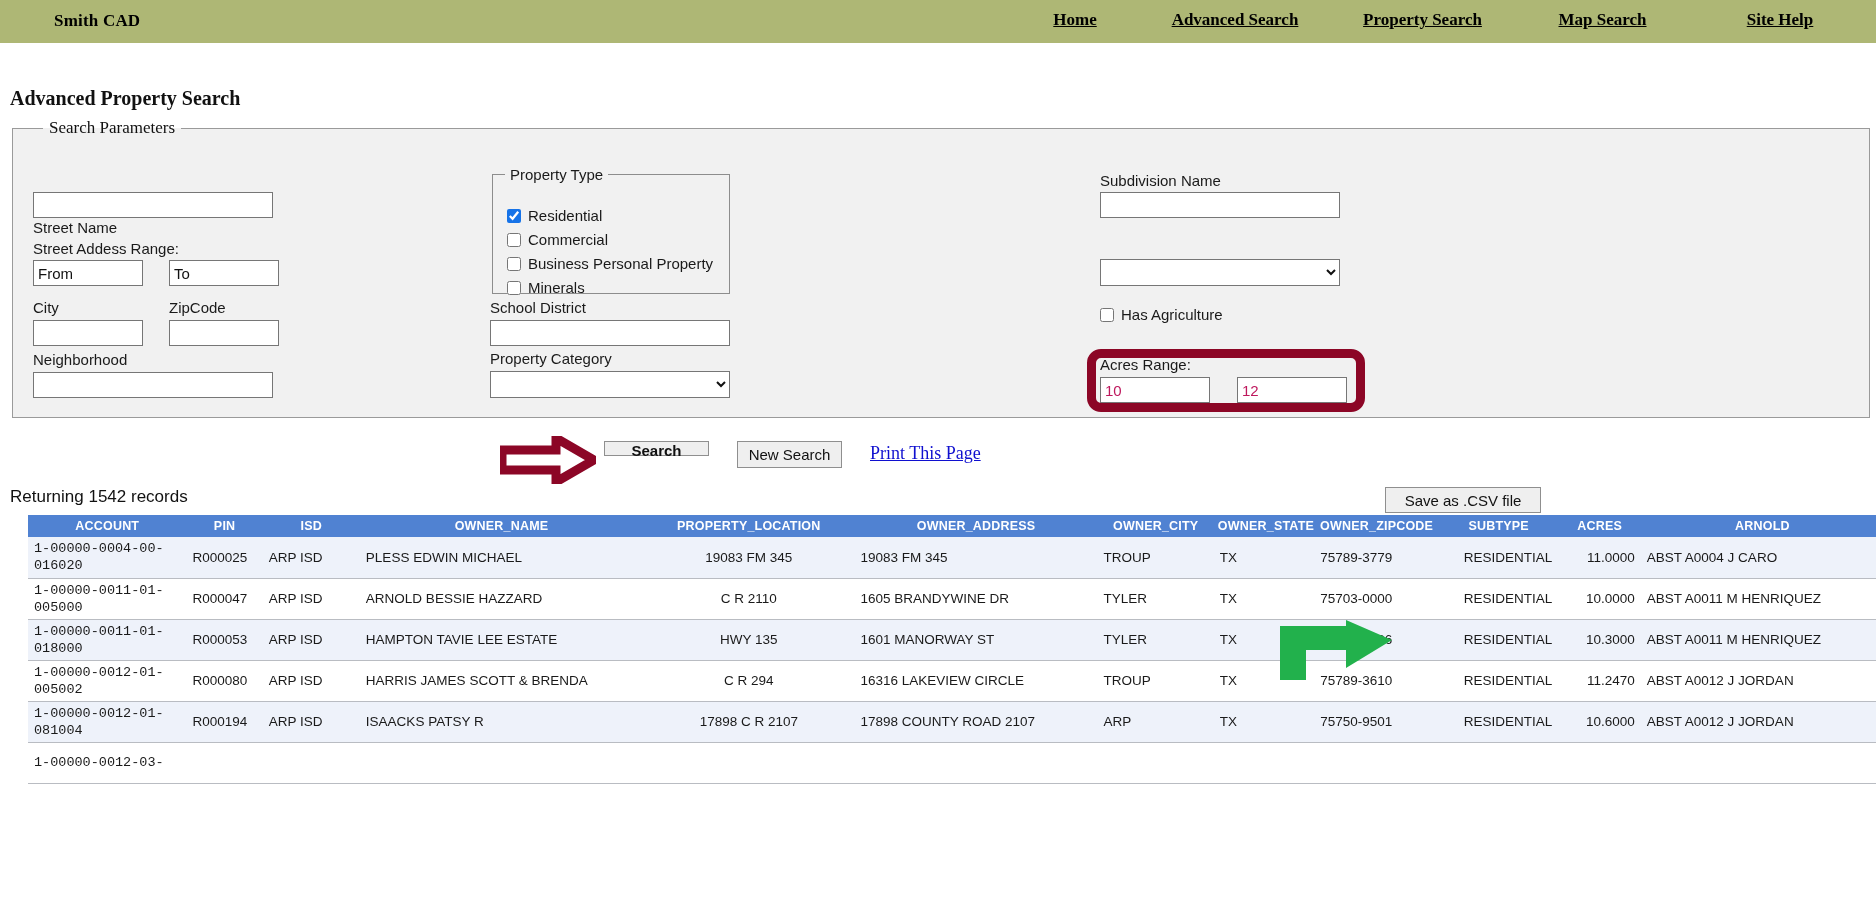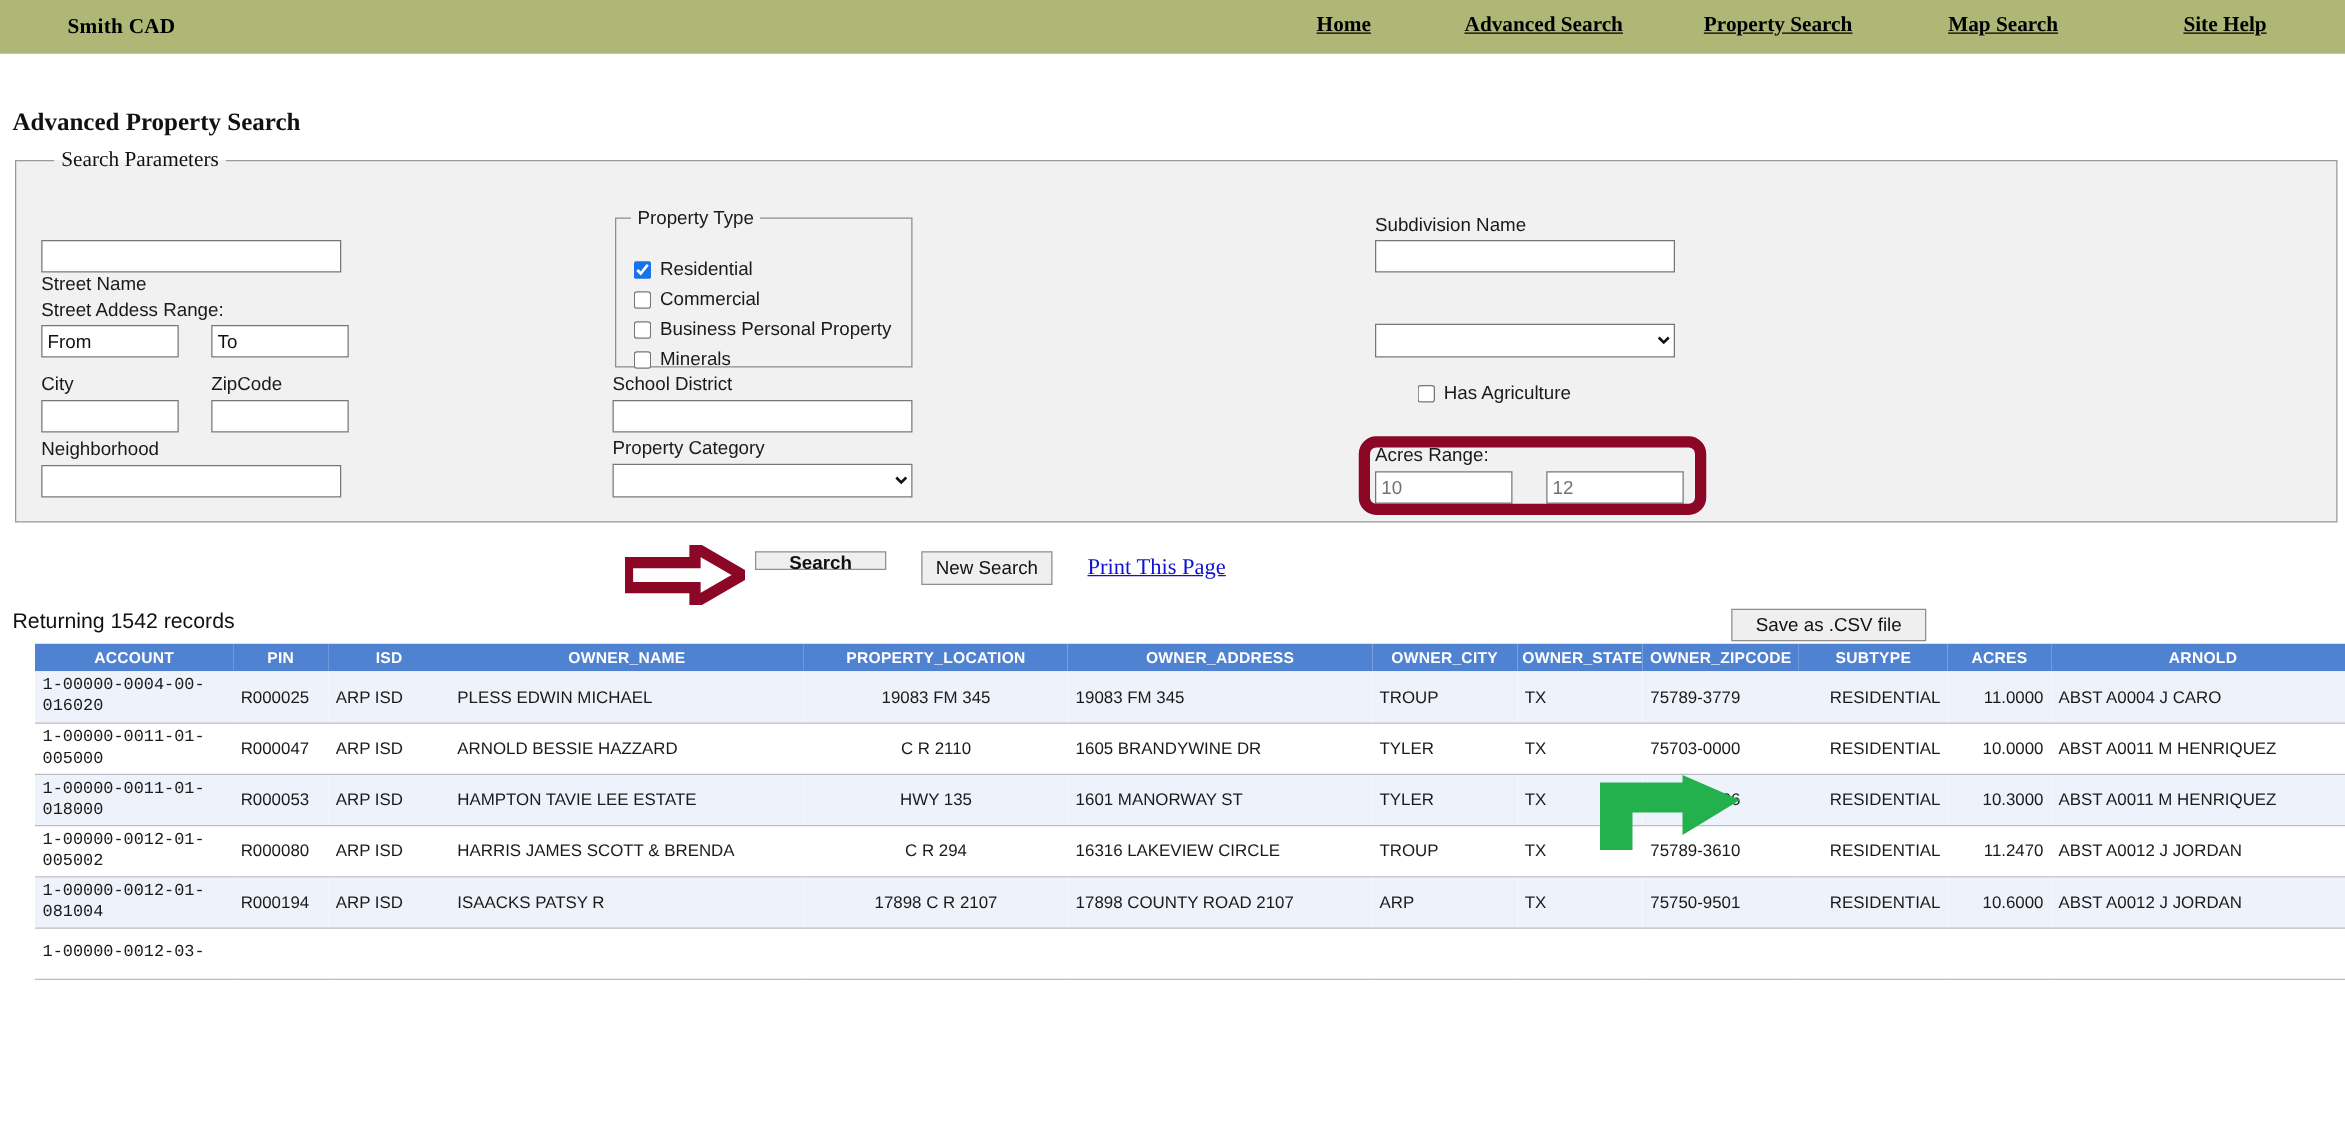--- a/index.html
+++ b/index.html
@@ -82,21 +82,21 @@
     font-size: 15px;
     color: #1a1a1a;
     white-space: nowrap;
   }
   .txt {
     position: absolute;
     border: 1px solid #767676;
     background: #ffffff;
     font-family: "Liberation Sans", sans-serif;
     font-size: 15px;
-    color: #737373;
+    color: #be185d;
     padding: 2px 4px;
     height: 26px;
     outline: none;
   }
   .txt::placeholder { color: #111; opacity: 1; }
   .sel {
     position: absolute;
     border: 1px solid #767676;
     background: #ffffff;
     font-size: 15px;
@@ -301,21 +301,21 @@
   </select>
 
   <label class="fld-label" style="left:1087px; top:34px;">Subdivision Name</label>
   <input class="txt" style="left: 1087px; top: 54px; width: 240px;" type="text" value="">
 
   <label class="fld-label" style="left:1087px; top:119px;">Description Category</label>
   <select class="sel" style="left:1087px; top:121px; width:240px;">
     <option></option>
   </select>
 
-  <div class="chk-row" style="left:1087px; top:168px;margin-left:34px;">
+  <div class="chk-row" style="left:1087px; top:168px;">
     <input type="checkbox" style="">
     <span>Has Agriculture</span>
   </div>
 
   <label class="fld-label" style="left:1087px; top:218px;">Acres Range:</label>
   <input class="txt" style="left: 1087px; top: 239px; width: 110px;" type="text" value="10">
   <input class="txt" style="left: 1224px; top: 239px; width: 110px;" type="text" value="12">
 
   <div id="acres-highlight"></div>
 </fieldset>

